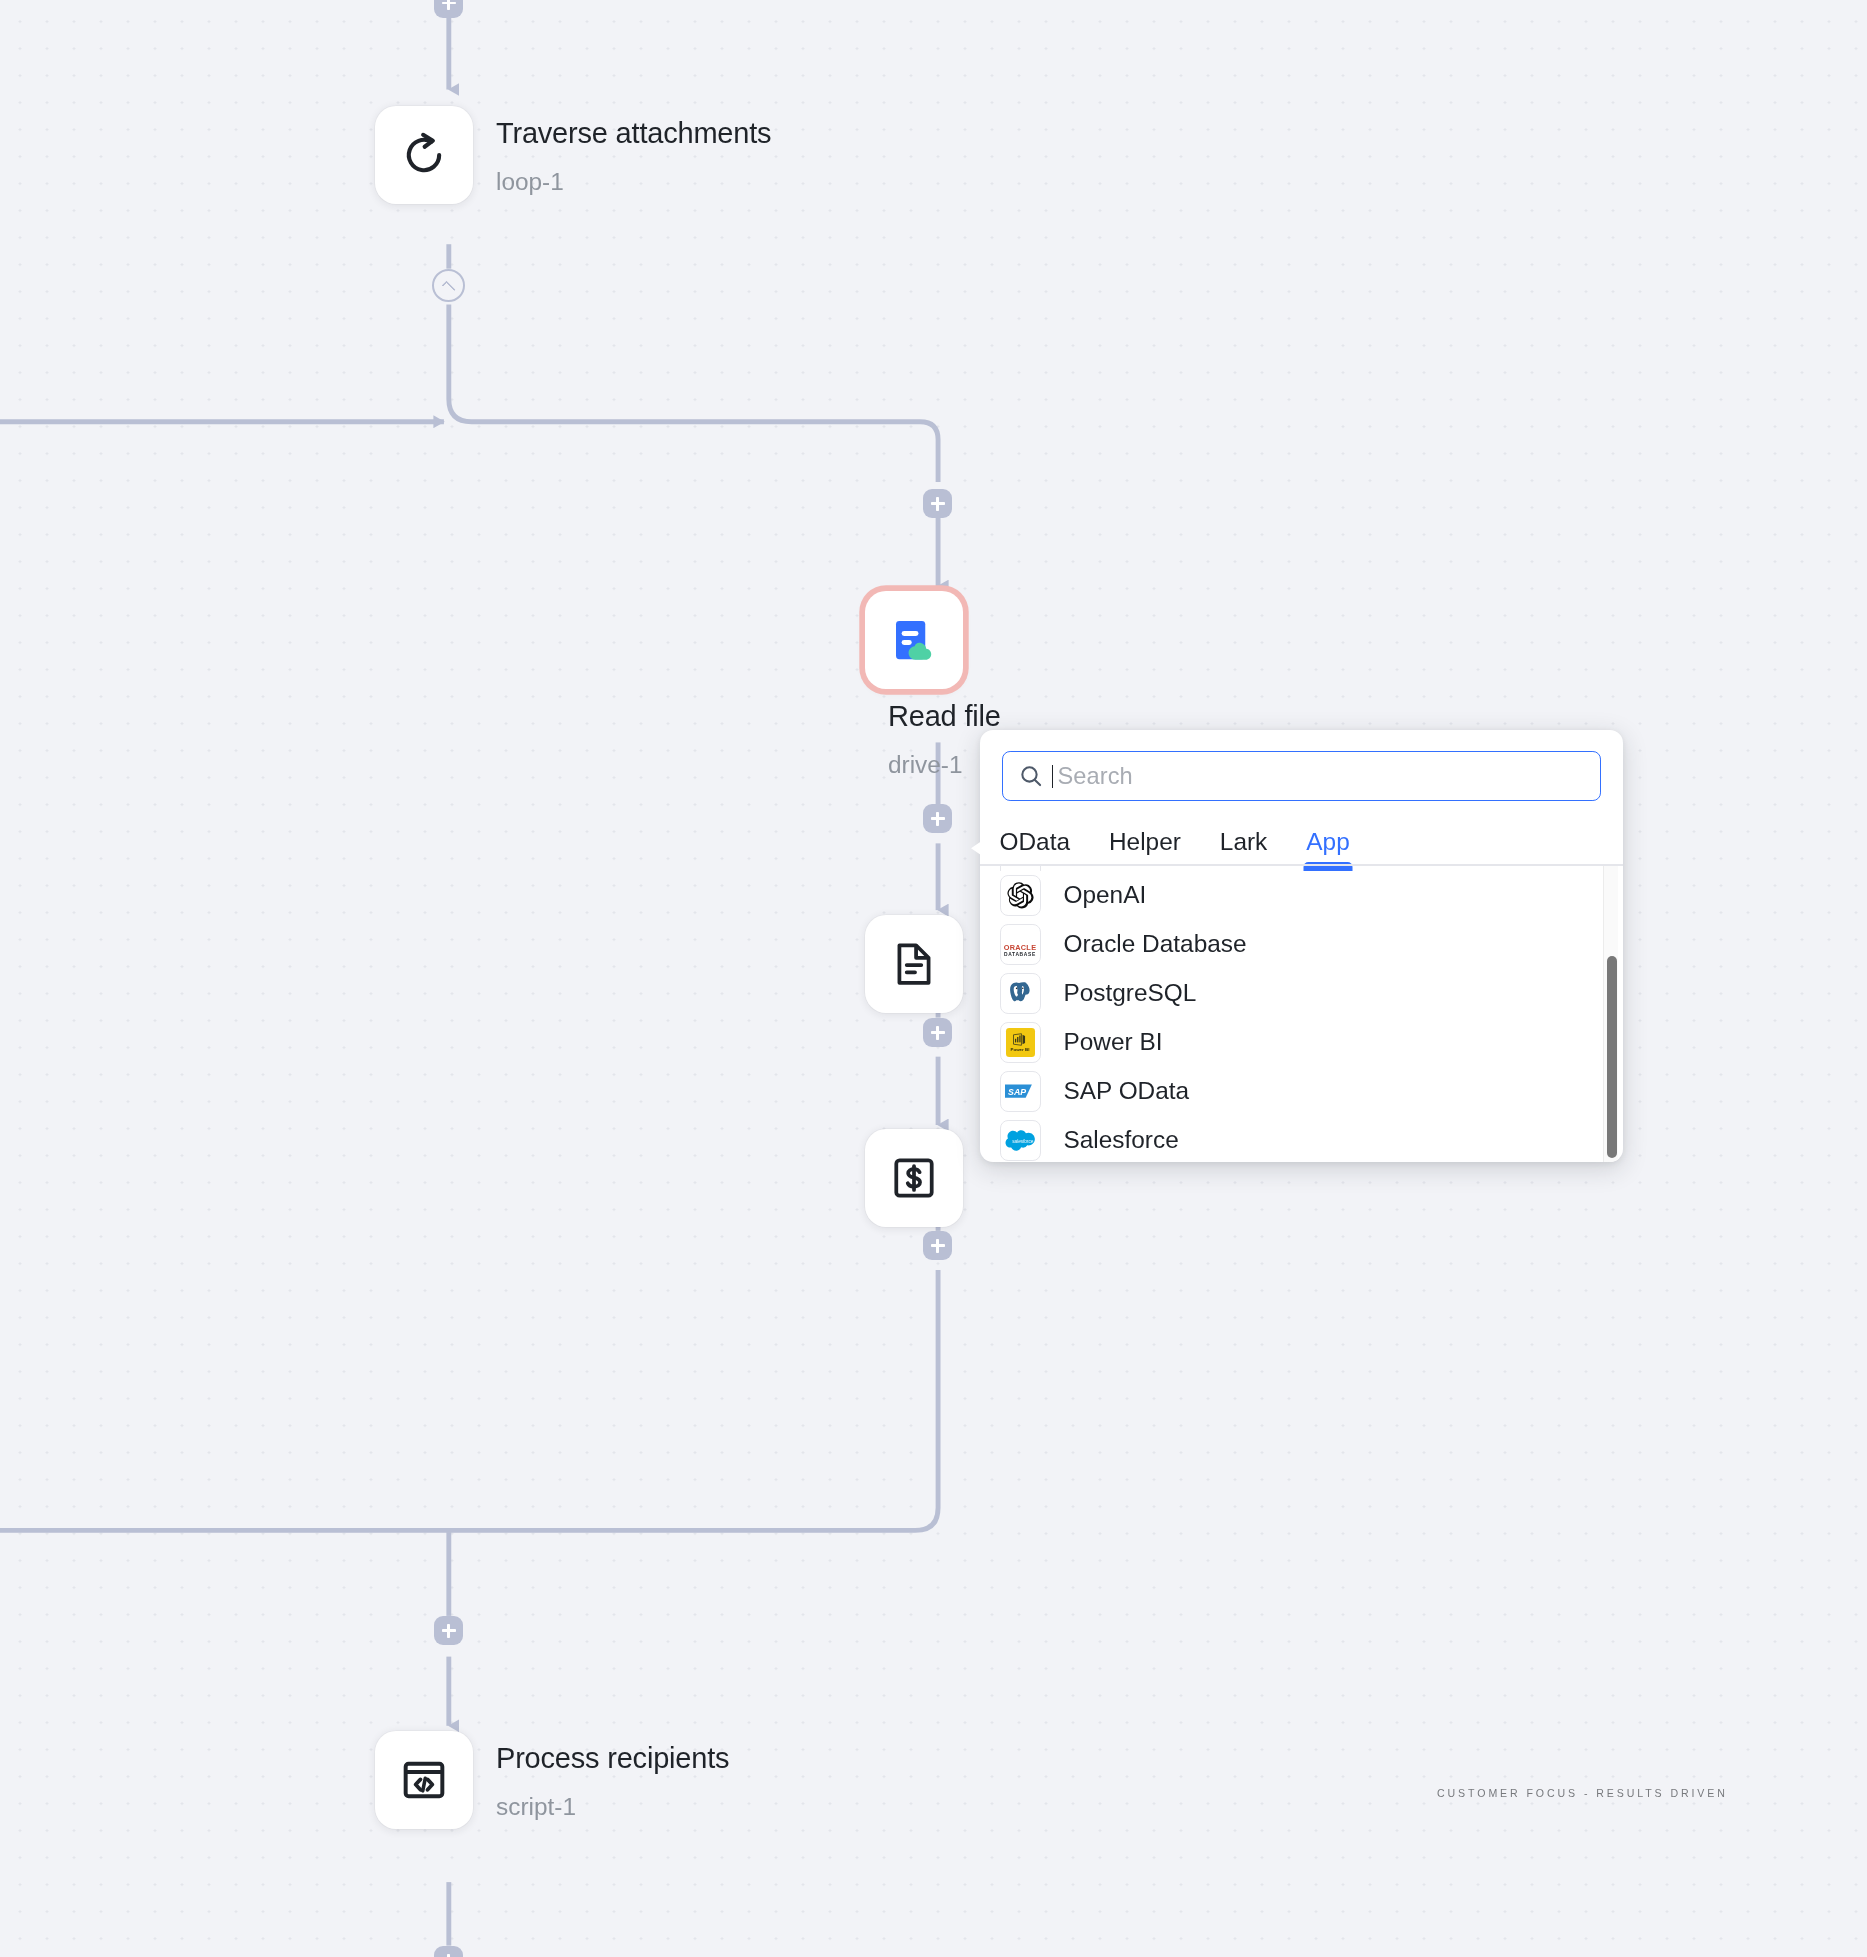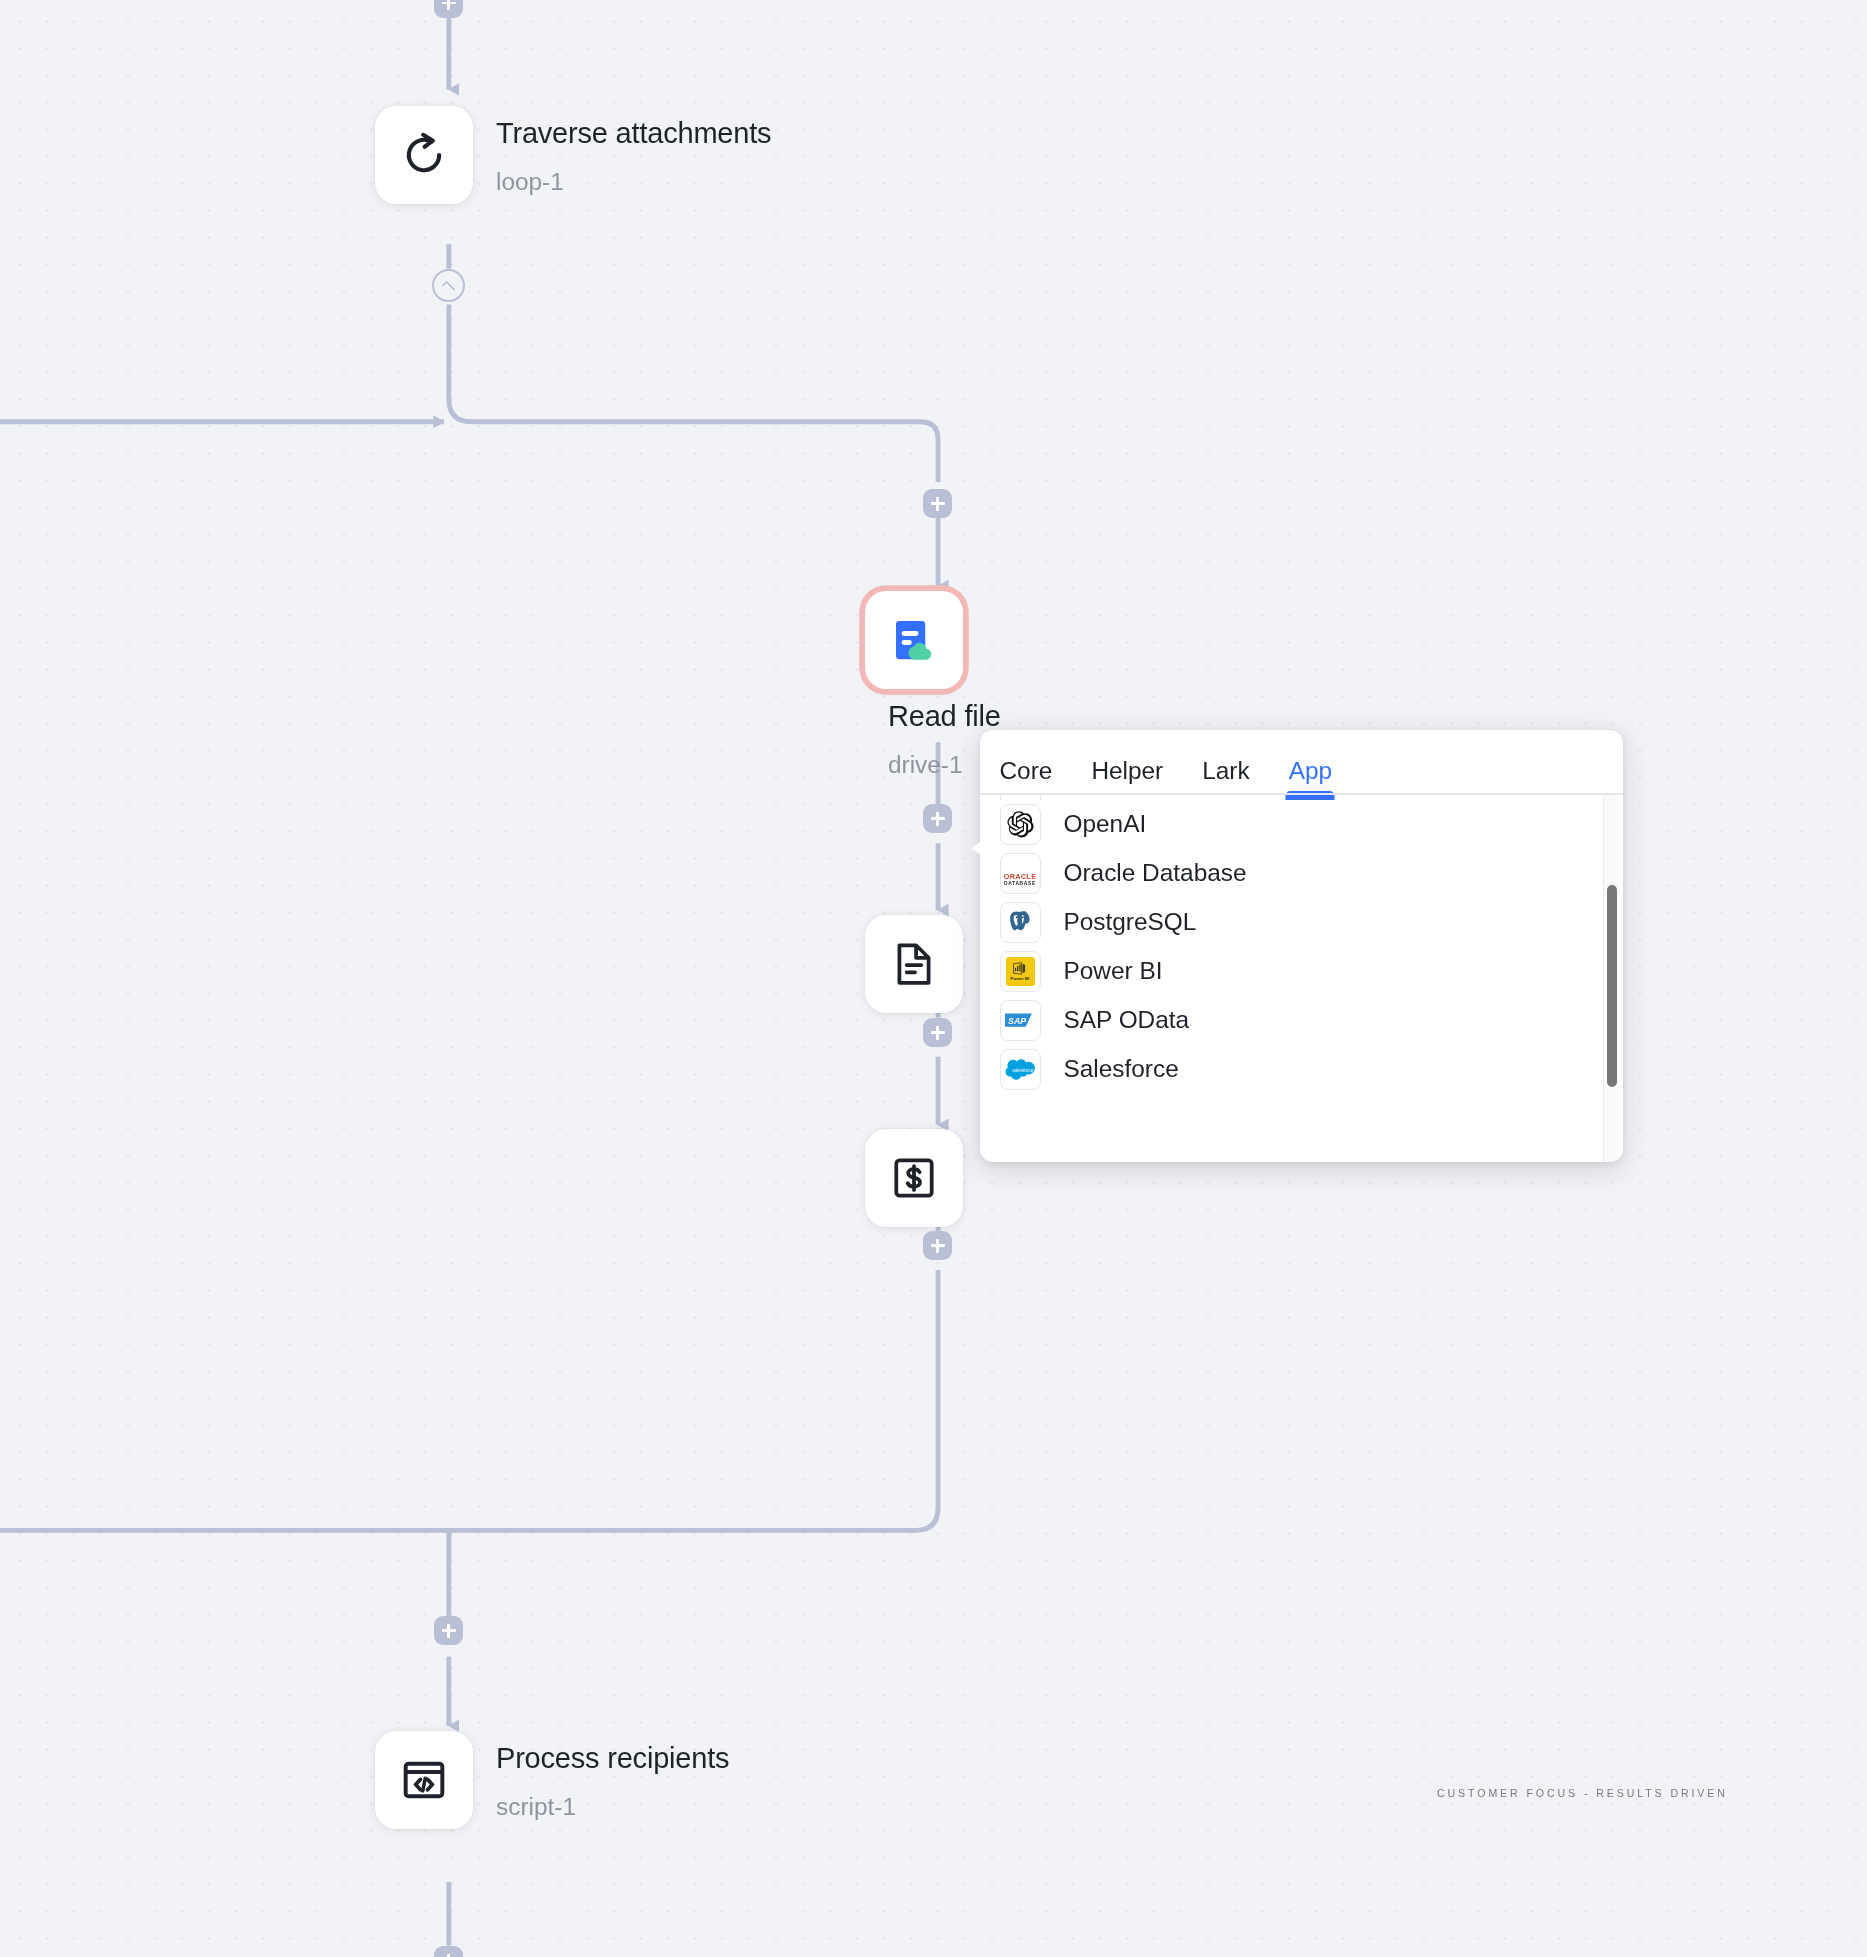--- a/index.html
+++ b/index.html
@@ -377,24 +377,34 @@
     </div>
     <div class="node-text">
       <div class="node-title">Process recipients</div>
       <div class="node-sub">script-1</div>
     </div>
   </div>
 
   <div class="panel">
     <div class="panel-notch"></div>
 
+    <div class="search-wrap">
+      <span class="search-icon">
+        <svg width="26" height="26" viewBox="0 0 24 24" fill="none">
+          <circle cx="10.6" cy="10.6" r="6.6" stroke="#4e5969" stroke-width="1.9"></circle>
+          <path d="M15.6 15.6 L20.4 20.4" stroke="#4e5969" stroke-width="1.9" stroke-linecap="round"></path>
+        </svg>
+      </span>
+      <span class="search-caret"></span>
+      <span class="search-placeholder">Search</span>
+    </div>
 
     <div class="tabs">
       <div class="tab">
-        <span>Core</span>
+        <span>OData</span>
       </div>
       <div class="tab">
         <span>Helper</span>
       </div>
       <div class="tab">
         <span>Lark</span>
       </div>
       <div class="tab active">
         <span>App</span>
         <span class="tab-underline"></span>

